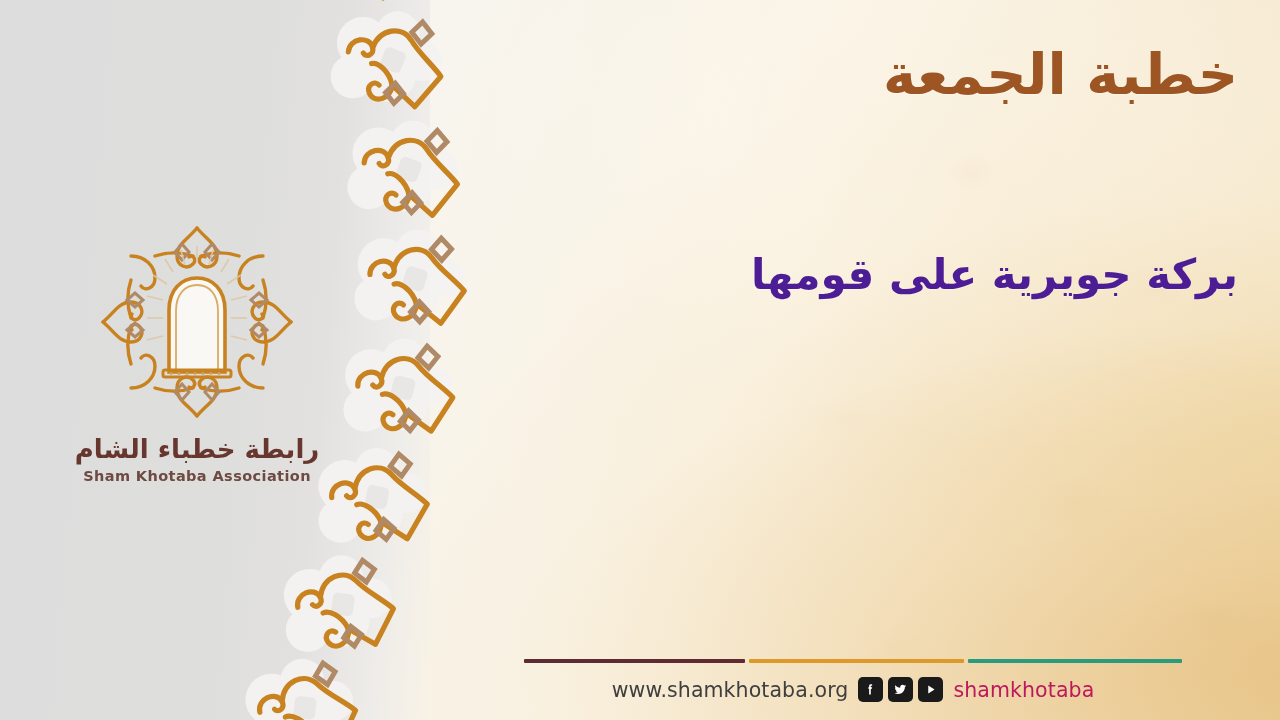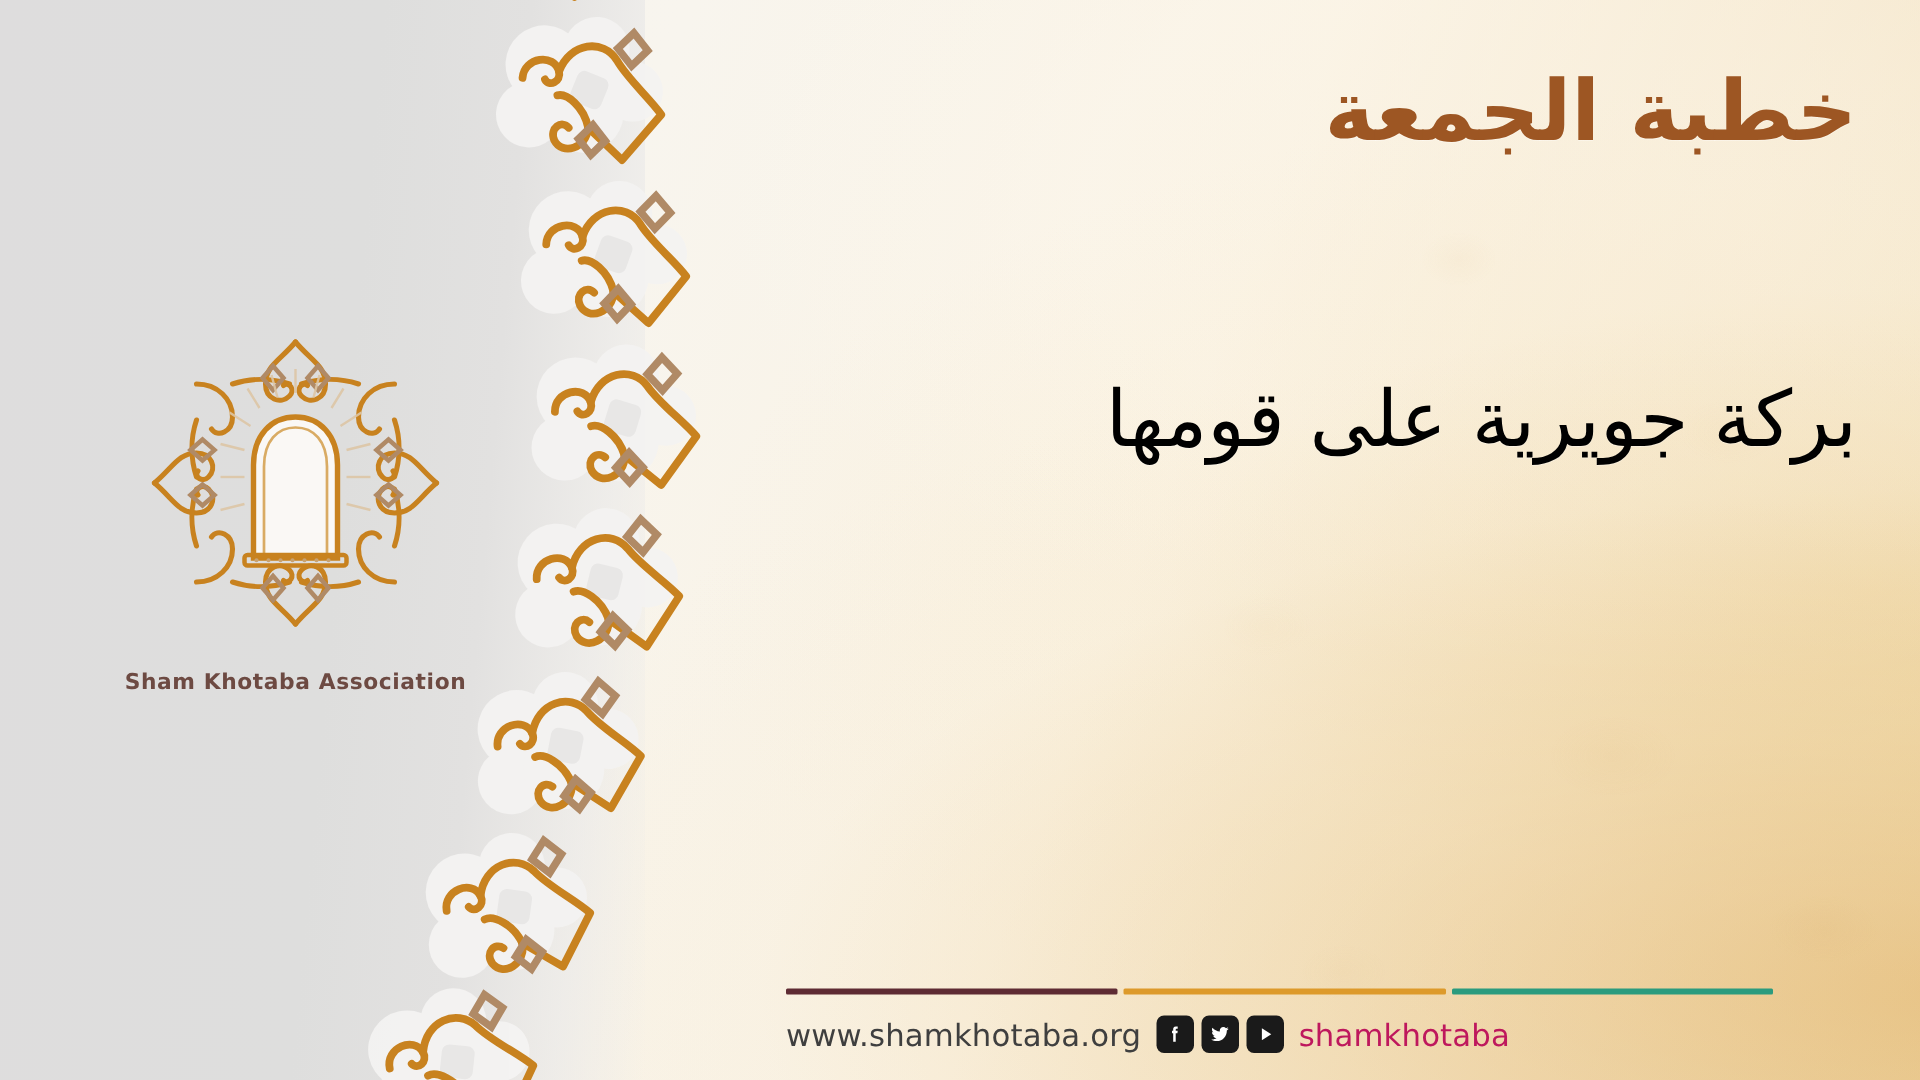--- a/index.html
+++ b/index.html
@@ -65,21 +65,21 @@
   .logo-ar {
     margin-top: 14px;
     font-size: 26px;
     font-weight: 700;
     color: #66362f;
     letter-spacing: .5px;
     line-height: 1;
     direction: rtl;
   }
   .logo-en {
-    margin-top: 25px;
+    margin-top: 6px;
     font-size: 14.5px;
     font-weight: 600;
     color: #6d4a42;
     letter-spacing: .4px;
   }
 
   
   .rtl-col {
     position: absolute;
     right: 36px; top: 0;
@@ -95,23 +95,23 @@
     color: #9d5623;
     letter-spacing: 0px;
     line-height: 1.12;
     white-space: nowrap;
     text-shadow: 0 1px 0 rgba(255,255,255,.35);
   }
   .topic-line-1 {
     position: absolute;
     right: 6px; top: 250px;
     width: 100%;
-    font-size: 52px;
-    font-weight: 400;
-    color: #000000;
+    font-size: 42px;
+    font-weight: 700;
+    color: #4c1d95;
     line-height: 1.18;
     white-space: nowrap;
     text-shadow: 0 1px 0 rgba(255,255,255,.30);
   }
   .topic-line-2 {
     position: absolute;
     right: 60px; top: 380px;
     font-size: 54px;
     font-weight: 700;
     color: #221782;
@@ -143,20 +143,21 @@
     margin-bottom: 14px;
   }
   .rule-seg { height: 4px; border-radius: 1px; }
   .rule-a { width: 34%; background: #5e2b33; }
   .rule-b { width: 33%; background: #dd9a2b; margin-left: 4px; }
   .rule-c { width: 33%; background: #2b9b7e; margin-left: 4px; }
 
   .footer-row {
     display: flex;
     align-items: center;
+    justify-content: center;
     gap: 10px;
   }
   .site-url {
     font-size: 20.5px;
     color: #3f3f3f;
     letter-spacing: .1px;
     font-weight: 400;
   }
   .social-group { display: flex; align-items: center; gap: 5px; }
   .soc {
@@ -289,20 +290,21 @@
         <circle cx="74" cy="151.5" r="1.4"></circle>
           <circle cx="82" cy="151.5" r="1.4"></circle>
         <circle cx="90" cy="151.5" r="1.4"></circle>
           <circle cx="98" cy="151.5" r="1.4"></circle>
         <circle cx="106" cy="151.5" r="1.4"></circle>
           <circle cx="114" cy="151.5" r="1.4"></circle>
         <circle cx="122" cy="151.5" r="1.4"></circle>
       </g>
     </svg>
 
+    <div class="logo-ar">رابطة خطباء الشام</div>
     <div class="logo-en">Sham Khotaba Association</div>
   </div>
 
   <div class="rtl-col">
     <div class="khutbah-title">خطبة الجمعة</div>
     <div class="topic-line-1">بركة جويرية على قومها</div>
   </div>
 
   <div class="footer">
     <div class="footer-rule">

